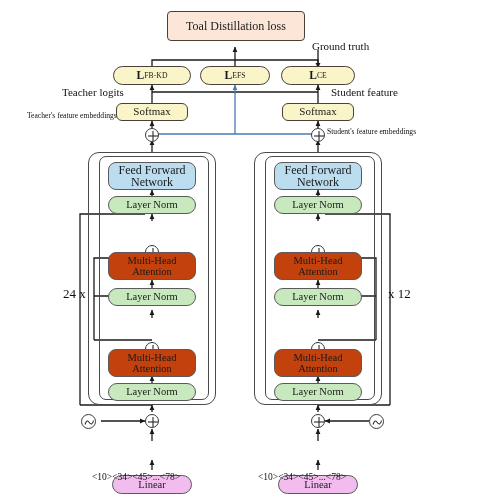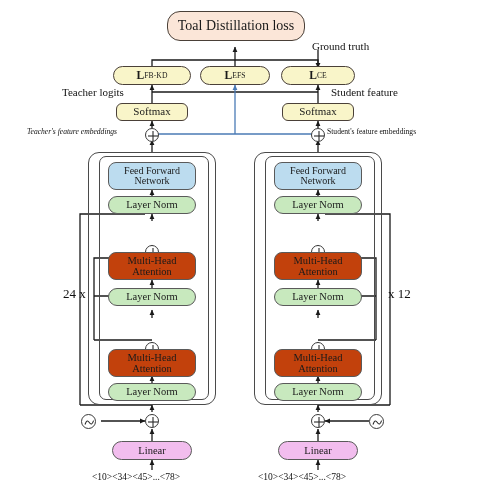--- a/index.html
+++ b/index.html
@@ -11,33 +11,33 @@
   #canvas{position:absolute;left:0;top:0;width:477px;height:500px;}
   .node{
     position:absolute;box-sizing:border-box;
     display:flex;align-items:center;justify-content:center;
     text-align:center;line-height:1.05;
     border:1.2px solid #3a3a3a;
     background:#fff;
     white-space:nowrap;
   }
   .total-loss{
-    background:#fbe6d8;border-radius:13px;border:1.3px solid #4a4038;
-    font-size:14px;
+    background:#fbe6d8;border-radius:4px;border:1.3px solid #4a4038;
+    font-size:12px;
   }
   .loss{
     background:#f9f5c9;border:1.2px solid #4a4038;border-radius:12px;
     font-size:11.5px;font-weight:bold;
   }
   .loss sub{font-size:7.6px;font-weight:normal;vertical-align:-0.22em;letter-spacing:.1px;}
   .softmax{background:#f9f5c9;border:1.2px solid #4a4038;border-radius:6px;font-size:11px;}
-  .ffn{background:#bcdcef;border:1.2px solid #5a5a5a;border-radius:8px;font-size:10px;}
+  .ffn{background:#bcdcef;border:1.2px solid #5a5a5a;border-radius:8px;font-size:12px;align-items:flex-end;}
   .lnorm{background:#c8e9be;border:1.2px solid #5a5a5a;border-radius:10px;font-size:10.5px;}
   .mha{background:#c2410c;border:1.2px solid #5a5a5a;border-radius:8px;font-size:10.5px;}
-  .linear{background:#f2bdee;border:1.2px solid #5a5a5a;border-radius:11px;font-size:10.5px;}
+  .linear{background:#f2bdee;border:1.2px solid #5a5a5a;border-radius:11px;font-size:10.5px;margin-top:34px;}
   .blockframe{
     position:absolute;box-sizing:border-box;
     border:1.2px solid #4a4a4a;border-radius:11px;background:transparent;
   }
   .innerframe{
     position:absolute;box-sizing:border-box;
     border:1.2px solid #4a4a4a;border-radius:7px;background:transparent;
   }
   .txt{position:absolute;white-space:nowrap;font-size:11px;color:#111;}
   .txt-sm{position:absolute;white-space:nowrap;font-size:7.6px;color:#111;}
@@ -152,21 +152,21 @@
     <span>L</span>
       <sub>CE</sub>
   </div>
 
   <div class="txt" style="left:62px;top:86px;">Teacher logits</div>
   <div class="txt" style="left:331px;top:86px;">Student feature</div>
 
   <div class="node softmax" style="left:116px;top:103px;width:72px;height:18px;">Softmax</div>
   <div class="node softmax" style="left:282px;top:103px;width:72px;height:18px;">Softmax</div>
 
-  <div class="txt-sm" style="left:27px;top:127px;font-style:italic;">Teacher's feature embeddings</div>
+  <div class="txt-sm" style="left:27px;top:111px;">Teacher's feature embeddings</div>
   <div class="txt-sm" style="left:327px;top:127px;text-align:right;">Student's feature embeddings</div>
 
   <div class="circ" style="left:145px;top:128px;width:14px;height:14px;">
     <svg width="14" height="14">
         <g stroke="#2a2a2a" stroke-width="1.1">
       <line x1="2" y1="7" x2="12" y2="7"></line>
           <line x1="7" y1="2" x2="7" y2="12"></line>
         </g>
       </svg>
   </div>

